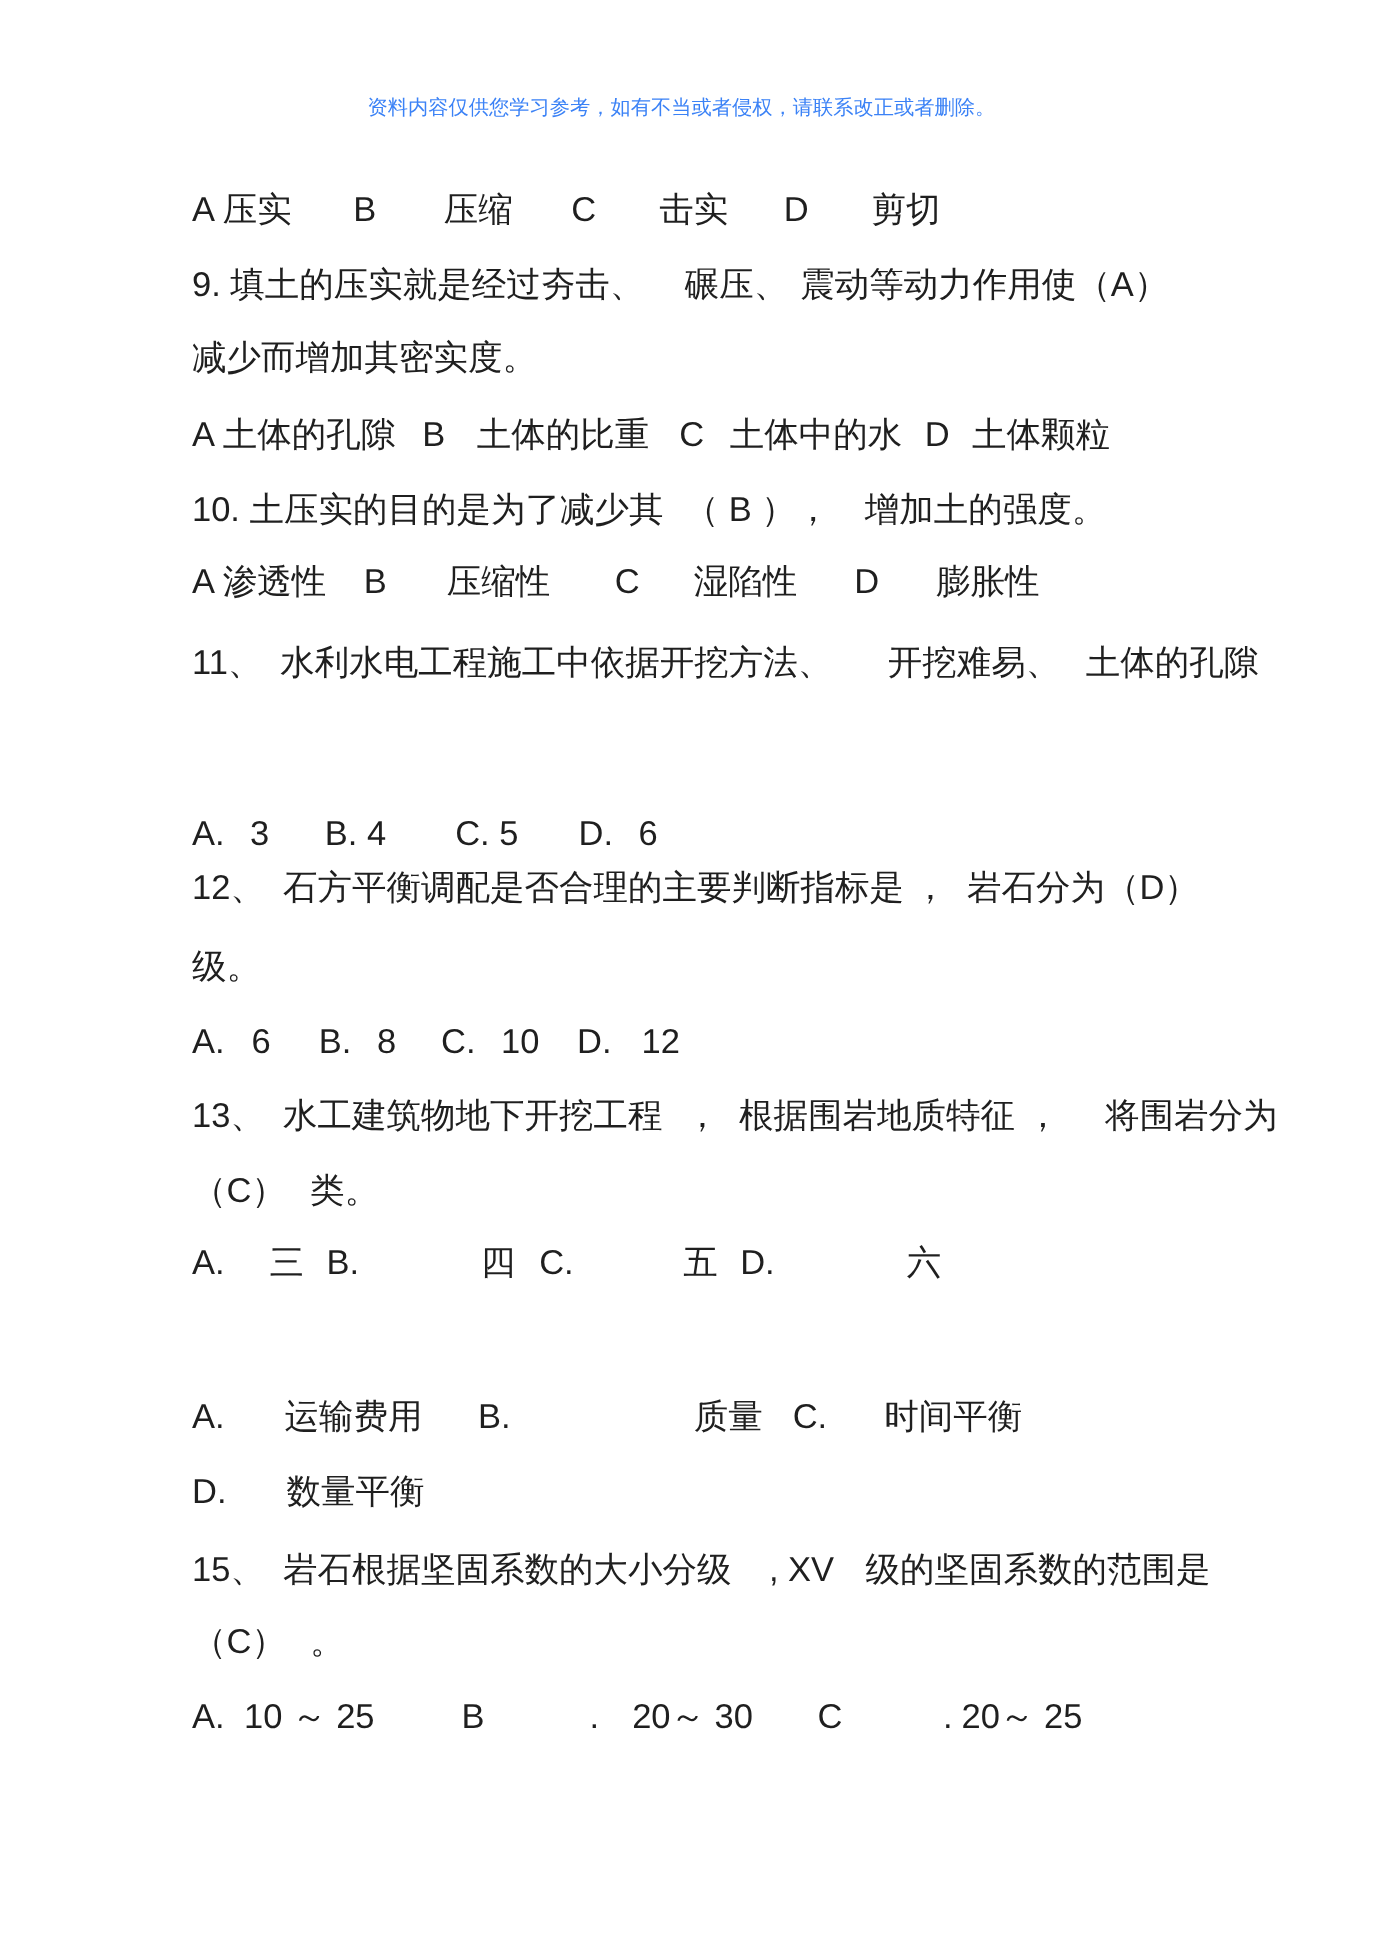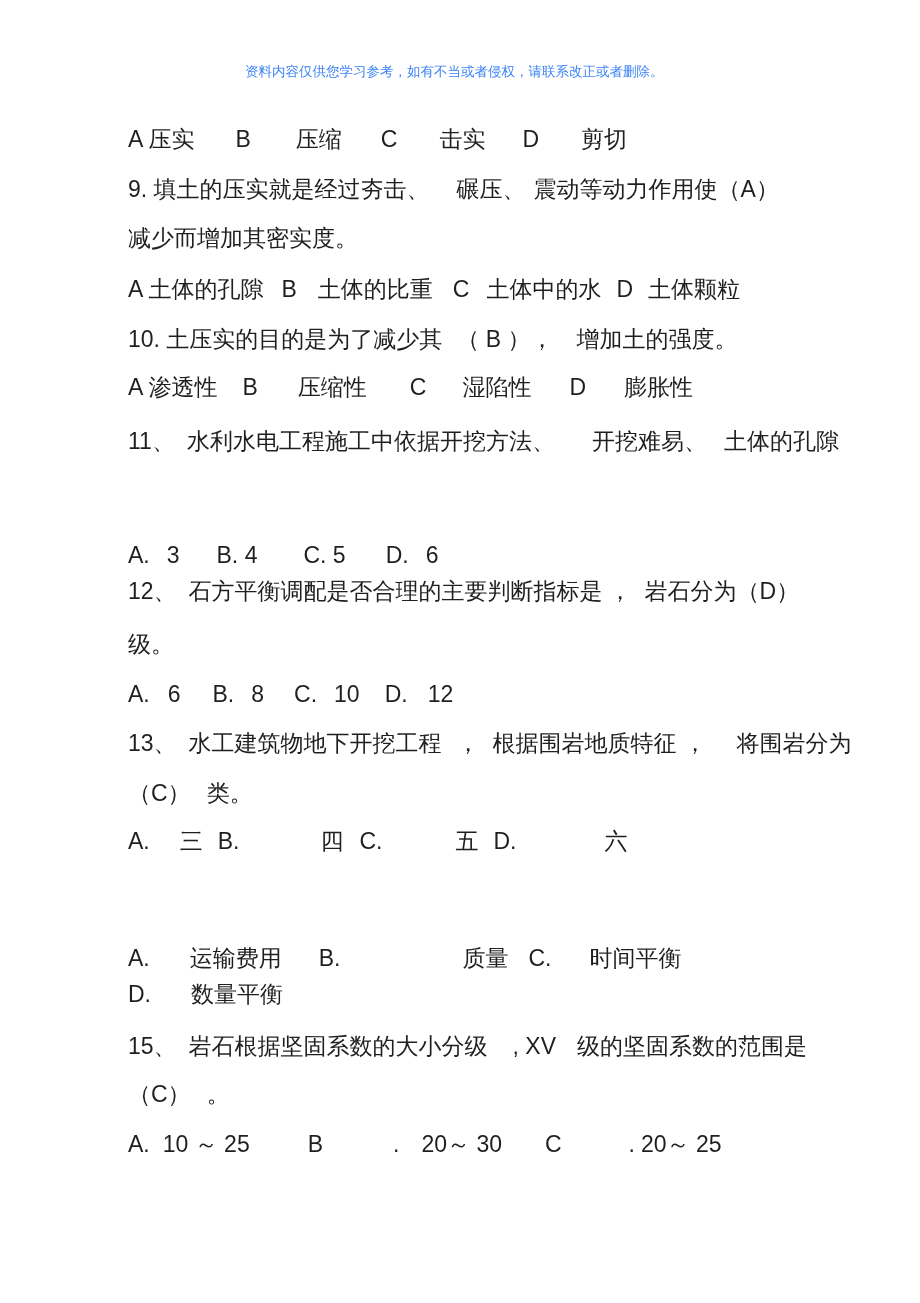--- a/index.html
+++ b/index.html
@@ -53,19 +53,19 @@
       <div class="line" style="top: 325px;"><span class="seg" style="margin-left: 0px;">10. 土压实的目的是为了减少其</span><span class="seg" style="margin-left: 14px;">（ B ），</span><span class="seg" style="margin-left: 23px;">增加土的强度。</span></div>
       <div class="line" style="top: 373px;"><span class="seg" style="margin-left: 0px;">A 渗透性</span><span class="seg" style="margin-left: 25px;">B</span><span class="seg" style="margin-left: 40px;">压缩性</span><span class="seg" style="margin-left: 43px;">C</span><span class="seg" style="margin-left: 36px;">湿陷性</span><span class="seg" style="margin-left: 38px;">D</span><span class="seg" style="margin-left: 38px;">膨胀性</span></div>
       <div class="line" style="top: 427px;"><span class="seg" style="margin-left: 0px;">11、</span><span class="seg" style="margin-left: 12px;">水利水电工程施工中依据开挖方法、</span><span class="seg" style="margin-left: 37px;">开挖难易、</span><span class="seg" style="margin-left: 17px;">土体的孔隙</span></div>
       <div class="line" style="top: 541px;"><span class="seg" style="margin-left: 0px;">A.</span><span class="seg" style="margin-left: 17px;">3</span><span class="seg" style="margin-left: 37px;">B. 4</span><span class="seg" style="margin-left: 46px;">C. 5</span><span class="seg" style="margin-left: 40px;">D.</span><span class="seg" style="margin-left: 17px;">6</span></div>
       <div class="line" style="top: 577px;"><span class="seg" style="margin-left: 0px;">12、</span><span class="seg" style="margin-left: 12px;">石方平衡调配是否合理的主要判断指标是</span><span class="seg" style="margin-left: 6px;">，</span><span class="seg" style="margin-left: 13px;">岩石分为（D）</span></div>
       <div class="line" style="top: 630px;"><span class="seg" style="margin-left: 0px;">级。</span></div>
       <div class="line" style="top: 680px;"><span class="seg" style="margin-left: 0px;">A.</span><span class="seg" style="margin-left: 18px;">6</span><span class="seg" style="margin-left: 32px;">B.</span><span class="seg" style="margin-left: 17px;">8</span><span class="seg" style="margin-left: 30px;">C.</span><span class="seg" style="margin-left: 17px;">10</span><span class="seg" style="margin-left: 25px;">D.</span><span class="seg" style="margin-left: 20px;">12</span></div>
       <div class="line" style="top: 729px;"><span class="seg" style="margin-left: 0px;">13、</span><span class="seg" style="margin-left: 12px;">水工建筑物地下开挖工程</span><span class="seg" style="margin-left: 15px;">，</span><span class="seg" style="margin-left: 13px;">根据围岩地质特征</span><span class="seg" style="margin-left: 7px;">，</span><span class="seg" style="margin-left: 30px;">将围岩分为</span></div>
       <div class="line" style="top: 779px;"><span class="seg" style="margin-left: 0px;">（C）</span><span class="seg" style="margin-left: 16px;">类。</span></div>
       <div class="line" style="top: 827px;"><span class="seg" style="margin-left: 0px;">A.</span><span class="seg" style="margin-left: 30px;">三</span><span class="seg" style="margin-left: 15px;">B.</span><span class="seg" style="margin-left: 81px;">四</span><span class="seg" style="margin-left: 16px;">C.</span><span class="seg" style="margin-left: 73px;">五</span><span class="seg" style="margin-left: 15px;">D.</span><span class="seg" style="margin-left: 88px;">六</span></div>
-      <div class="line" style="top: 930px; margin-top: 14px;"><span class="seg" style="margin-left: 0px;">A.</span><span class="seg" style="margin-left: 40px;">运输费用</span><span class="seg" style="margin-left: 37px;">B.</span><span class="seg" style="margin-left: 122px;">质量</span><span class="seg" style="margin-left: 20px;">C.</span><span class="seg" style="margin-left: 38px;">时间平衡</span></div>
+      <div class="line" style="top: 930px;"><span class="seg" style="margin-left: 0px;">A.</span><span class="seg" style="margin-left: 40px;">运输费用</span><span class="seg" style="margin-left: 37px;">B.</span><span class="seg" style="margin-left: 122px;">质量</span><span class="seg" style="margin-left: 20px;">C.</span><span class="seg" style="margin-left: 38px;">时间平衡</span></div>
       <div class="line" style="top: 980px;"><span class="seg" style="margin-left: 0px;">D.</span><span class="seg" style="margin-left: 40px;">数量平衡</span></div>
       <div class="line" style="top: 1032px;"><span class="seg" style="margin-left: 0px;">15、</span><span class="seg" style="margin-left: 12px;">岩石根据坚固系数的大小分级</span><span class="seg" style="margin-left: 25px;">, XV</span><span class="seg" style="margin-left: 21px;">级的坚固系数的范围是</span></div>
       <div class="line" style="top: 1080px;"><span class="seg" style="margin-left: 0px;">（C）</span><span class="seg" style="margin-left: 16px;">。</span></div>
       <div class="line" style="top: 1130px;"><span class="seg" style="margin-left: 0px;">A.</span><span class="seg" style="margin-left: 13px;">10 ～ 25</span><span class="seg" style="margin-left: 58px;">B</span><span class="seg" style="margin-left: 70px;">.</span><span class="seg" style="margin-left: 22px;">20～ 30</span><span class="seg" style="margin-left: 43px;">C</span><span class="seg" style="margin-left: 67px;">.</span><span class="seg" style="margin-left: 6px;">20～ 25</span></div>
     </div>
 </div>
 
 </body></html>

